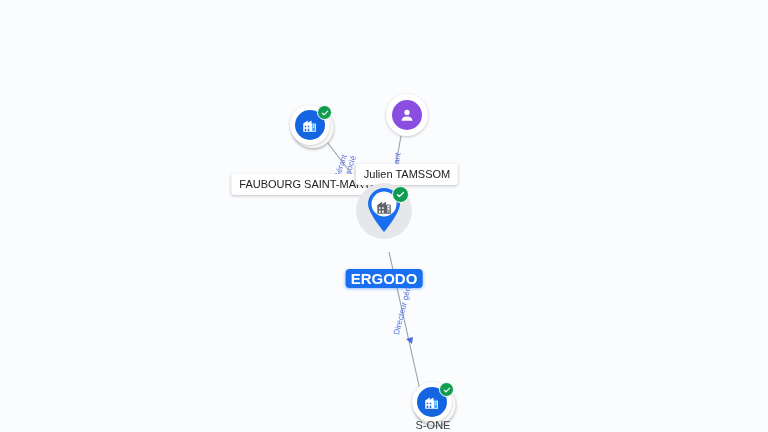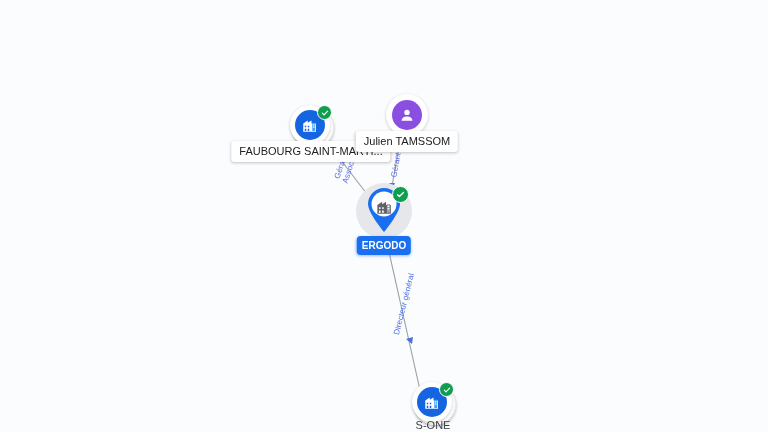--- a/index.html
+++ b/index.html
@@ -145,28 +145,29 @@
     position: absolute;
     transform: translate(-50%, 0);
     background: #ffffff;
     color: #202124;
     font-size: 11px;
     line-height: 13px;
     padding: 4px 8px;
     border-radius: 3px;
     box-shadow: 0 1px 3px rgba(60,64,67,0.30);
     white-space: nowrap;
+    margin-top: 33px;
   }
   .label-chip.accent {
     background: #1a6ff0;
     color: #ffffff;
     font-weight: bold;
     border-radius: 4px;
     padding: 3px 5px;
-    font-size: 10px;
+    font-size: 15px;
     box-shadow: 0 1px 3px rgba(26,111,240,0.45);
   }
   .label-plain {
     position: absolute;
     transform: translate(-50%, 0);
     color: #3c4043;
     font-size: 11px;
     line-height: 13px;
     white-space: nowrap;
     text-align: right;

